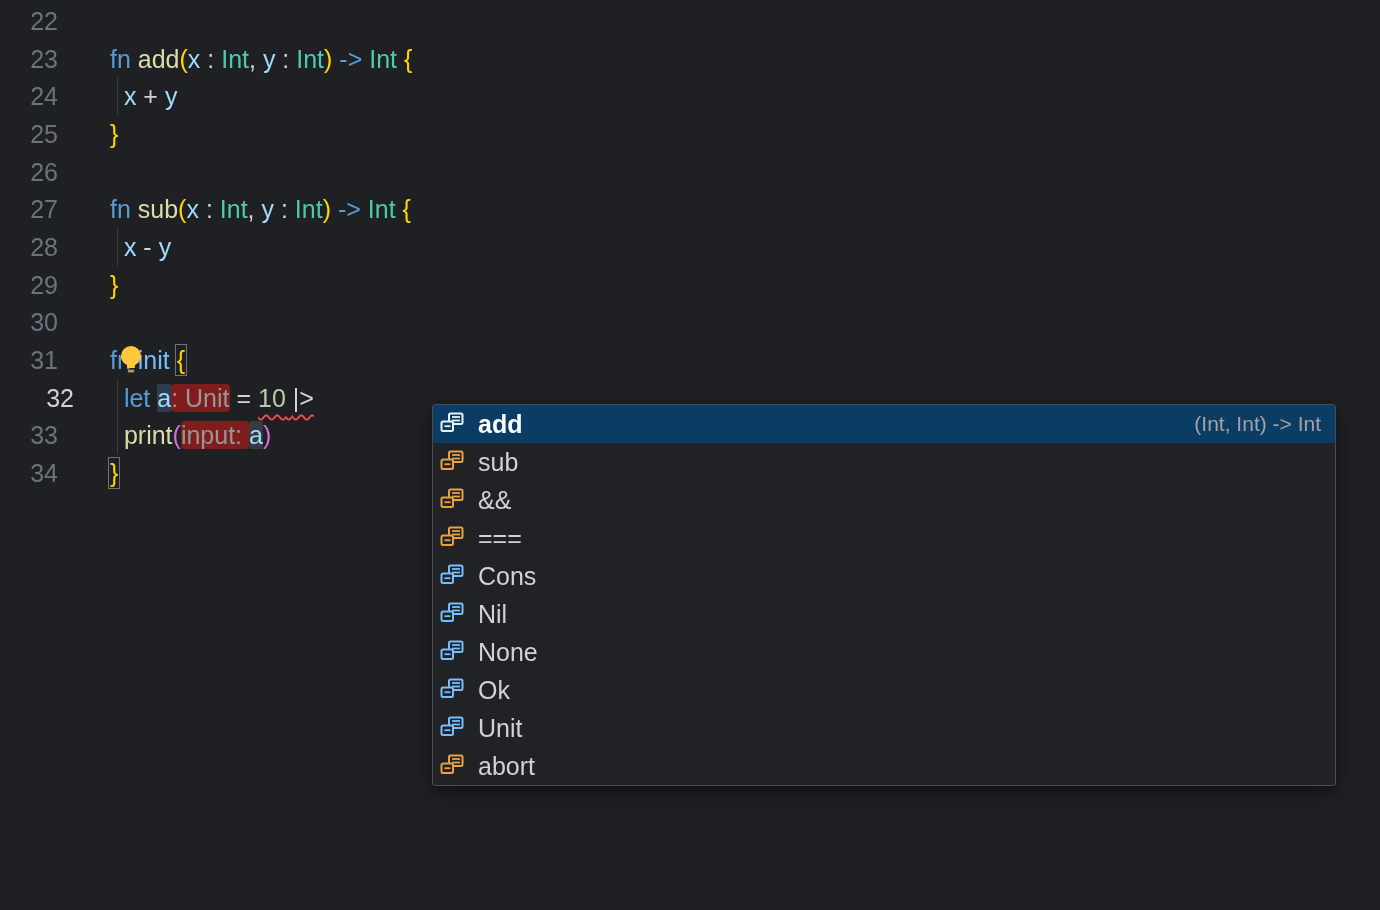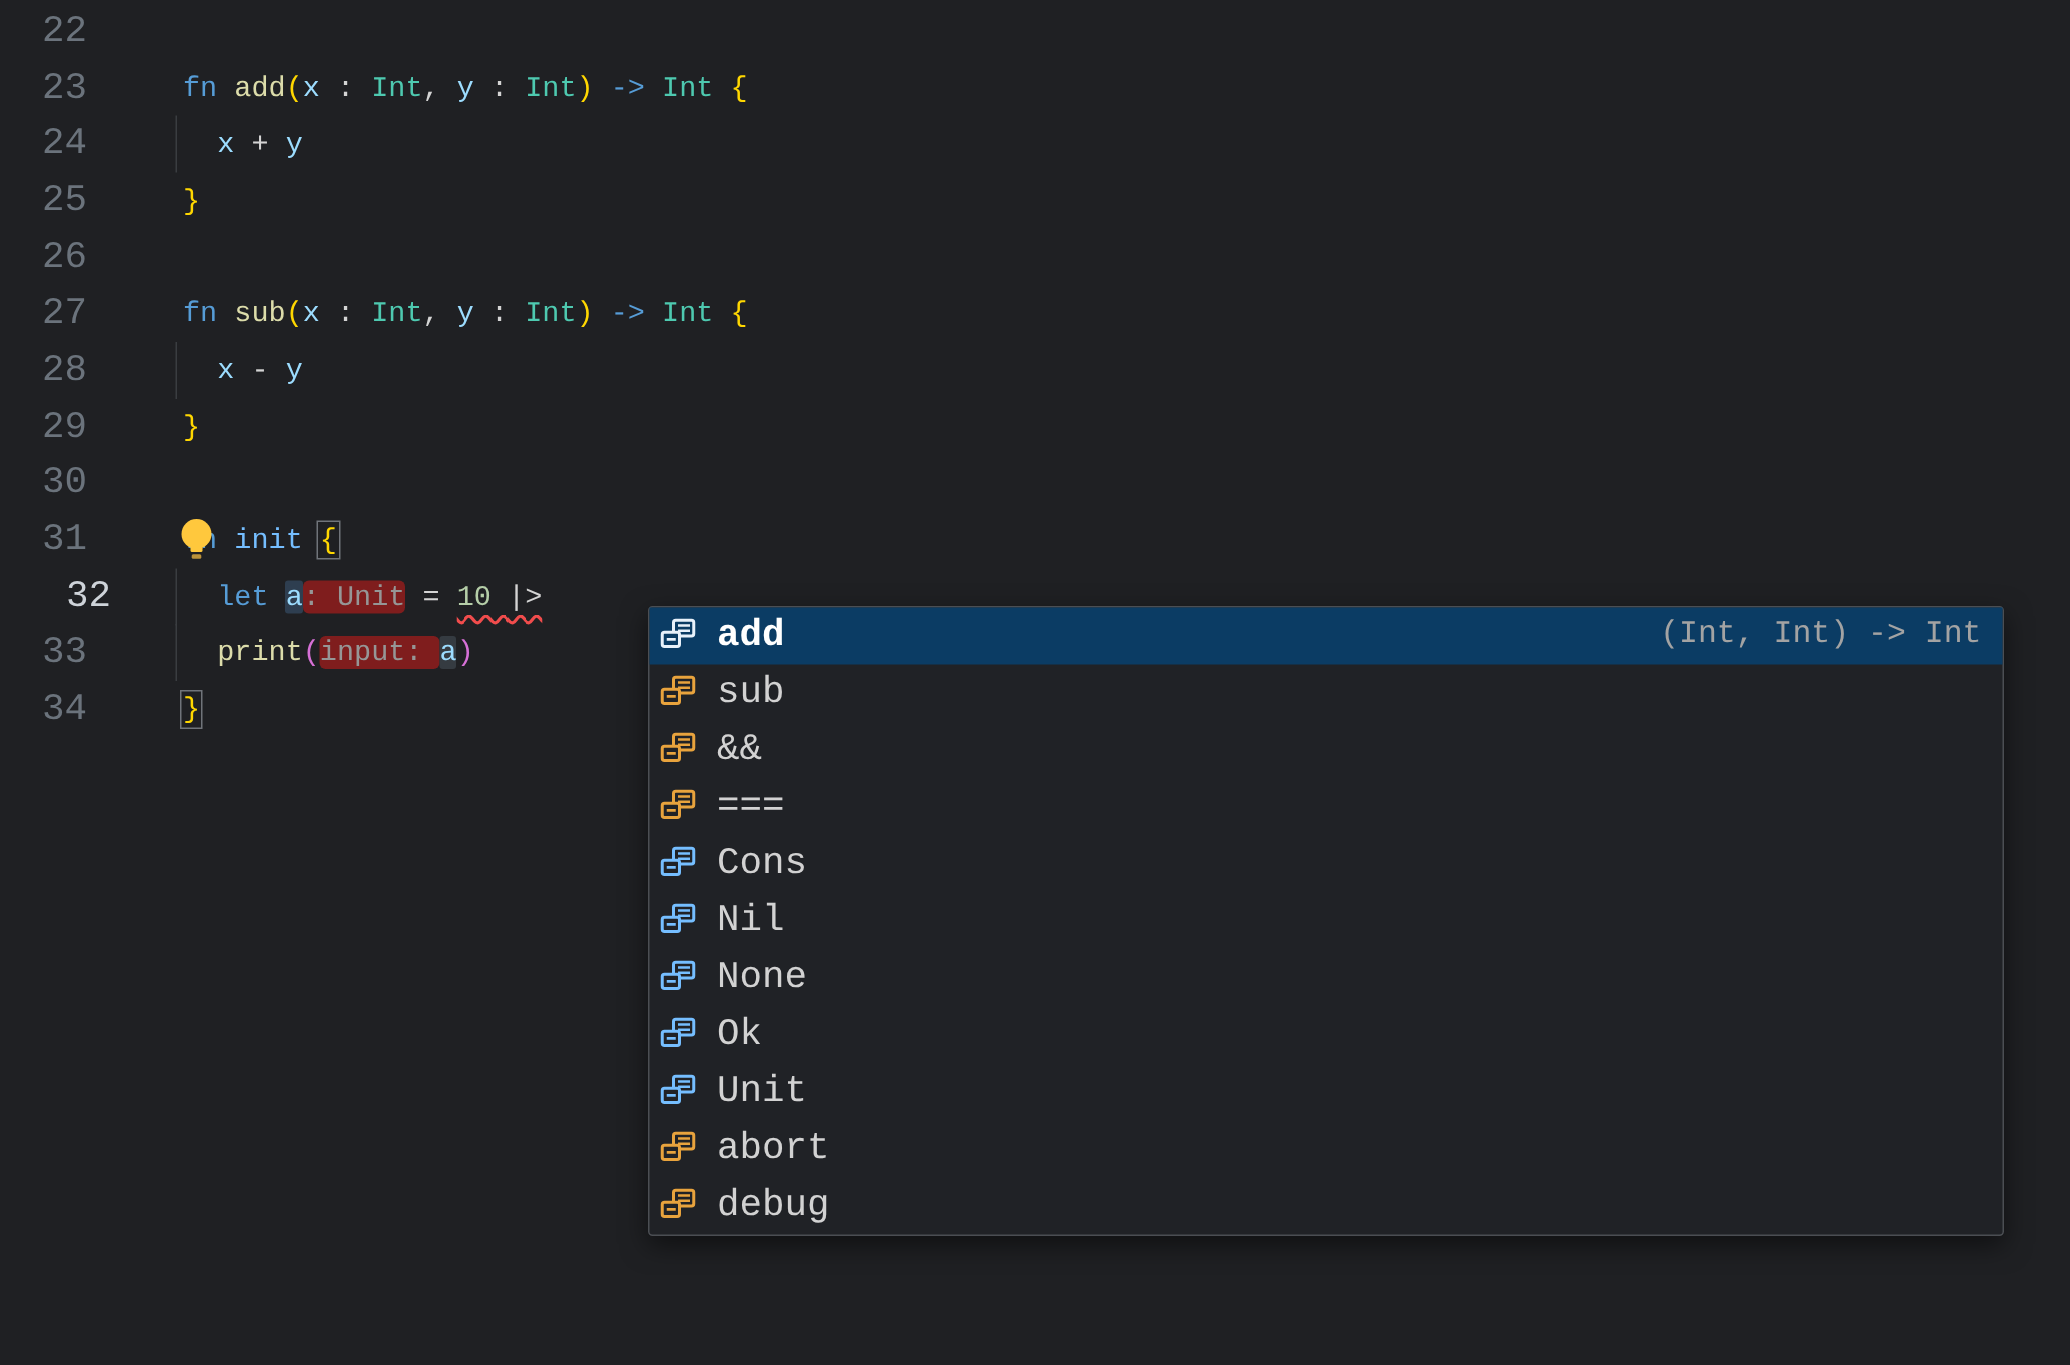--- a/index.html
+++ b/index.html
@@ -1,30 +1,30 @@
 <!DOCTYPE html>
 <html><head>
 <meta charset="utf-8">
 <style>
   html,body{margin:0;padding:0;background:#1f2023;}
   #editor{
     position:relative;width:1380px;height:850px;overflow:hidden;
     background:#1f2023;
-    font-family:Liberation Mono, monospace;
+    font-family:Liberation Sans, sans-serif;
   }
   .line{position:absolute;left:0;width:1380px;height:38px;}
   .lnum{
     position:absolute;left:0;top:0;width:58px;height:38px;
     text-align:right;font-size:25px;line-height:38px;color:#6b737c;
     user-select:none;
   }
   .line.active .lnum{color:#ced3d9;padding-left:16px;}
   .lcode{
-    position:absolute;left:122px;top:0;height:38px;
-    white-space:pre;font-size:19px;line-height:38px;color:#d4d4d4;
+    position:absolute;left:110px;top:0;height:38px;
+    white-space:pre;font-size:25px;line-height:38px;color:#d4d4d4;
   }
   .guide{position:absolute;left:117px;top:0;width:1px;height:38px;background:#3a3d41;}
   
   .tk-kw{color:#569cd6;}
   .tk-fn{color:#dcdcaa;}
   .tk-b1{color:#ffd700;}
   .tk-b2{color:#d670d6;}
   .tk-var{color:#9cdcfe;}
   .tk-type{color:#4ec9b0;}
   .tk-pln{color:#d4d4d4;}
@@ -204,23 +204,14 @@
         </svg><span class="slabel">Unit</span></div>
       <div class="srow"><svg class="sicon" viewBox="0 0 26 26">
           <g fill="none" stroke="#e8a33d" stroke-width="2">
             <rect x="10" y="2.5" width="13.5" height="10.5" rx="1.5"></rect>
             <line x1="13" y1="6" x2="21" y2="6" stroke-width="1.8"></line>
             <line x1="13" y1="9.5" x2="21" y2="9.5" stroke-width="1.8"></line>
           </g>
           <rect class="front" x="2.5" y="10.5" width="11.5" height="9.5" rx="1.5" stroke="#e8a33d" stroke-width="2"></rect>
           <line x1="5.5" y1="15.2" x2="11.5" y2="15.2" stroke="#e8a33d" stroke-width="1.8"></line>
         </svg><span class="slabel">abort</span></div>
-      <div class="srow"><svg class="sicon" viewBox="0 0 26 26">
-          <g fill="none" stroke="#e8a33d" stroke-width="2">
-            <rect x="10" y="2.5" width="13.5" height="10.5" rx="1.5"></rect>
-            <line x1="13" y1="6" x2="21" y2="6" stroke-width="1.8"></line>
-            <line x1="13" y1="9.5" x2="21" y2="9.5" stroke-width="1.8"></line>
-          </g>
-          <rect class="front" x="2.5" y="10.5" width="11.5" height="9.5" rx="1.5" stroke="#e8a33d" stroke-width="2"></rect>
-          <line x1="5.5" y1="15.2" x2="11.5" y2="15.2" stroke="#e8a33d" stroke-width="1.8"></line>
-        </svg><span class="slabel">debug</span></div>
     </div>
 </div>
 
 </body></html>

